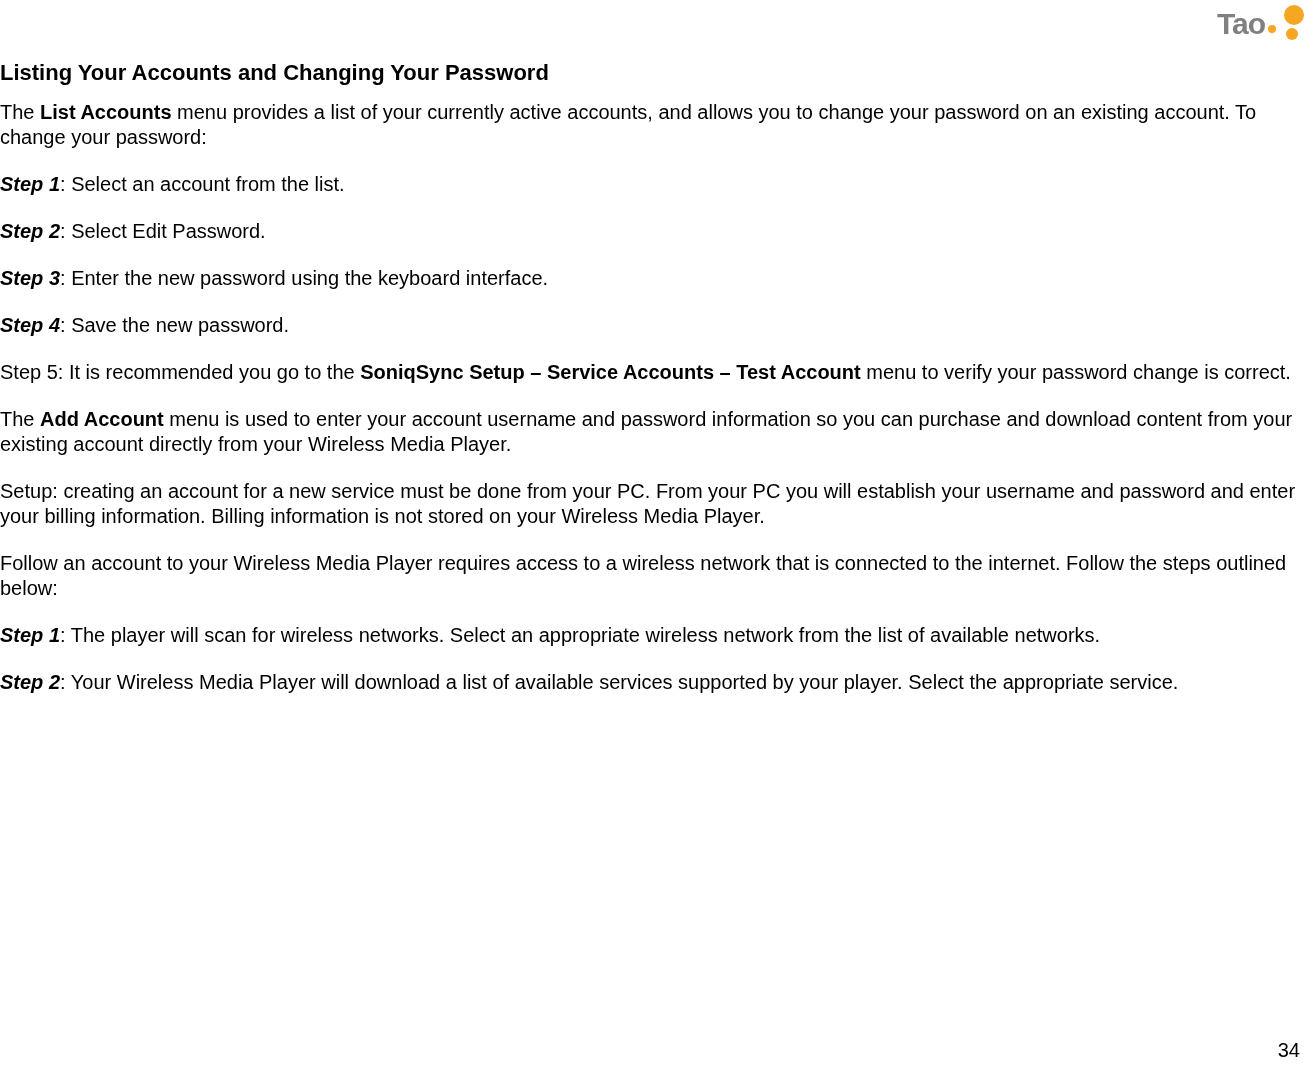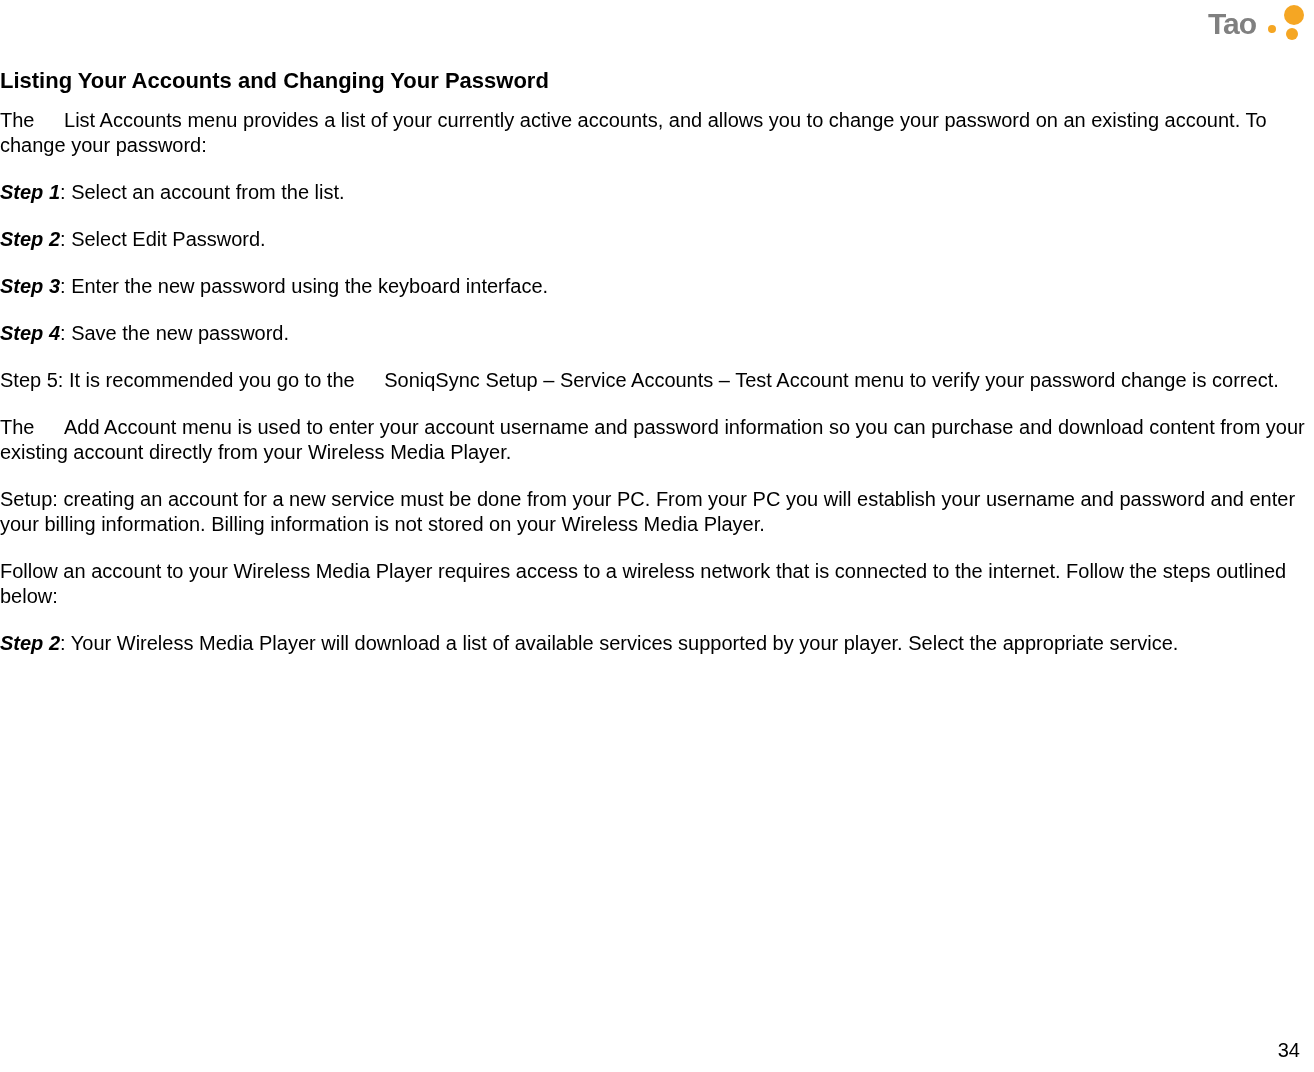--- a/index.html
+++ b/index.html
@@ -14,21 +14,21 @@
       position: relative;
       background: white;
       padding: 0;
     }
     .logo-container {
       position: absolute;
       top: 5px;
       right: 10px;
       display: flex;
       align-items: center;
-      gap: 10px;
+      gap: 1px;
     }
     .logo-text {
       font-size: 30px;
       font-weight: 600;
       color: #808080;
       letter-spacing: -1px;
     }
     .logo-circles {
       position: relative;
       width: 38px;
@@ -58,33 +58,32 @@
       left: 2px;
     }
     .content {
       padding: 60px 0 0 0;
     }
     h2 {
       font-family: Verdana, Arial, sans-serif;
       font-size: 22px;
       font-weight: bold;
       margin-bottom: 14px;
-      margin-top: 8px;
+      margin-top: 0;
     }
     h2.second {
       margin-top: 44px;
     }
     p {
       font-size: 20px;
       line-height: 1.25;
       margin-bottom: 22px;
     }
     .bold {
-      font-weight: normal;
-      margin-left: 24px;
+      font-weight: bold;
     }
     .italic {
     }
     .bold-italic {
       font-weight: bold;
       font-style: italic;
     }
     .page-number {
       position: absolute;
       bottom: 10px;
@@ -138,20 +137,23 @@
   </p>
 
   <p>
     <span class="italic">Setup</span><span>: creating an account for a new service must be done from your PC.  From your PC you will establish your username and password and enter your billing information.  Billing information is not stored on your </span><span class="italic">Wireless Media Player</span><span>.</span>
   </p>
 
   <p>
     <span>Follow an account to your </span><span class="italic">Wireless Media Player</span><span> requires access to a wireless network that is connected to the internet.  Follow the steps outlined below:</span>
   </p>
 
+  <p>
+    <span class="bold-italic">Step 1</span><span>: The player will scan for wireless networks.  Select an appropriate wireless network from the list of available networks.</span>
+  </p>
 
   <p>
     <span class="bold-italic">Step 2</span><span>: Your </span><span class="italic">Wireless Media Player</span><span> will download a list of available services supported by your player.  Select the appropriate service.</span>
   </p>
 
 </div>
 
 <div class="page-number">34</div>
 
 </body></html>

